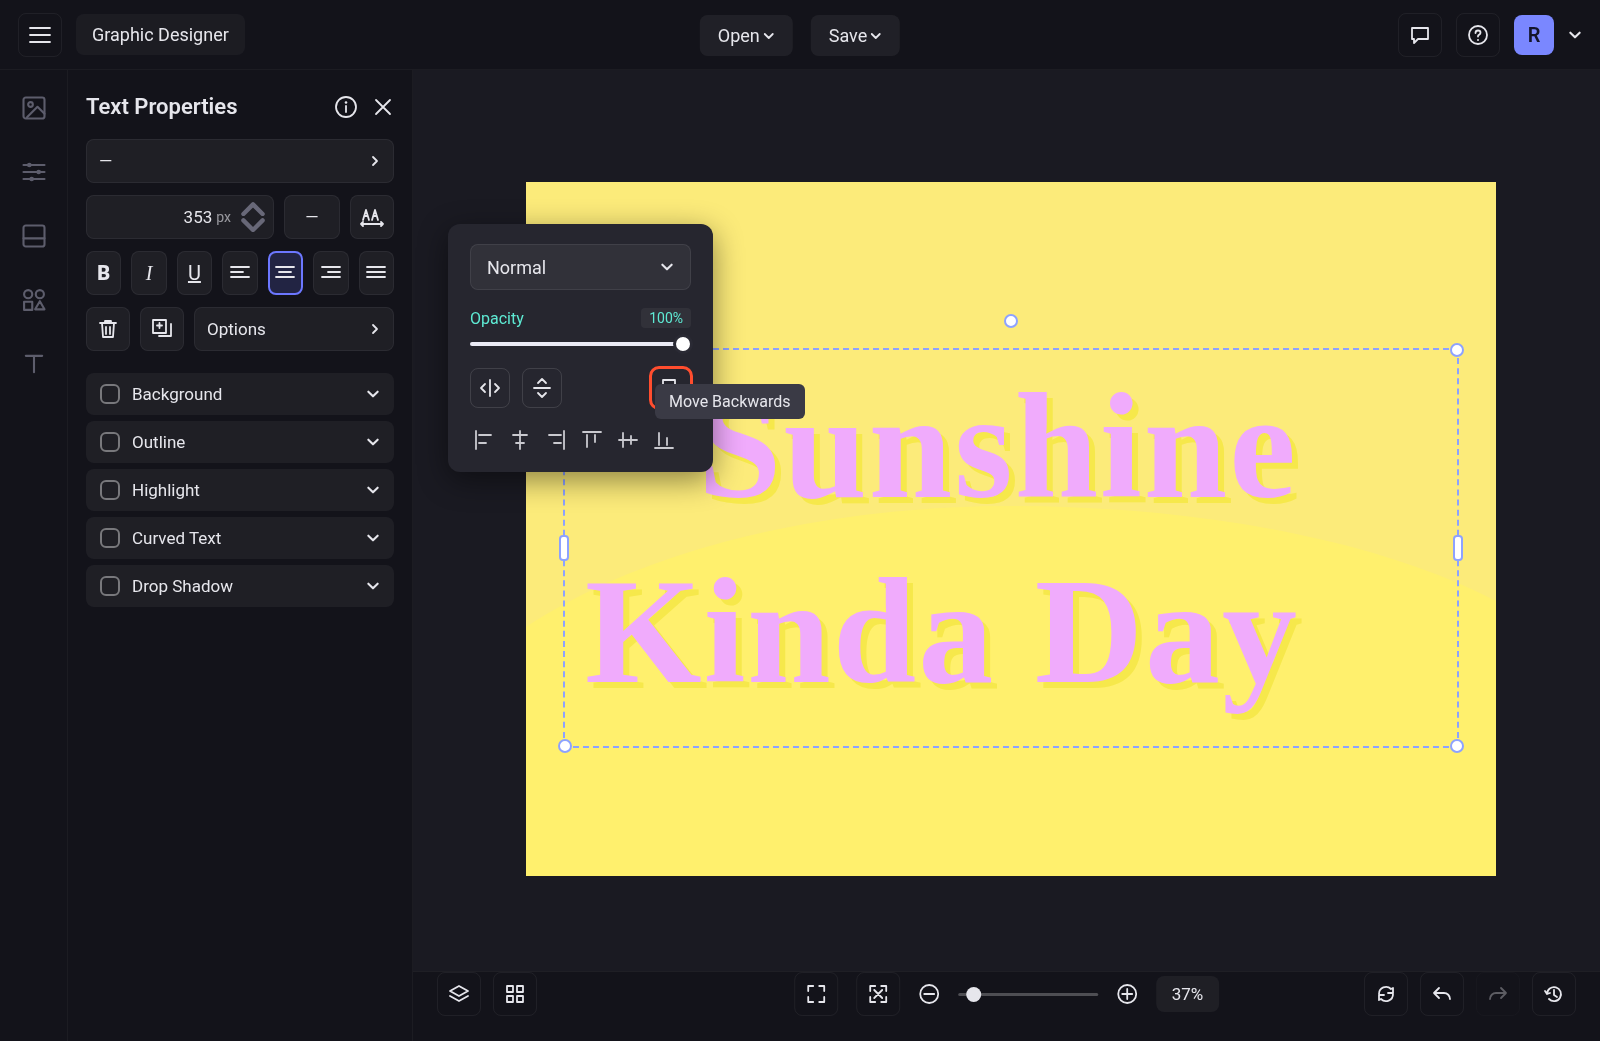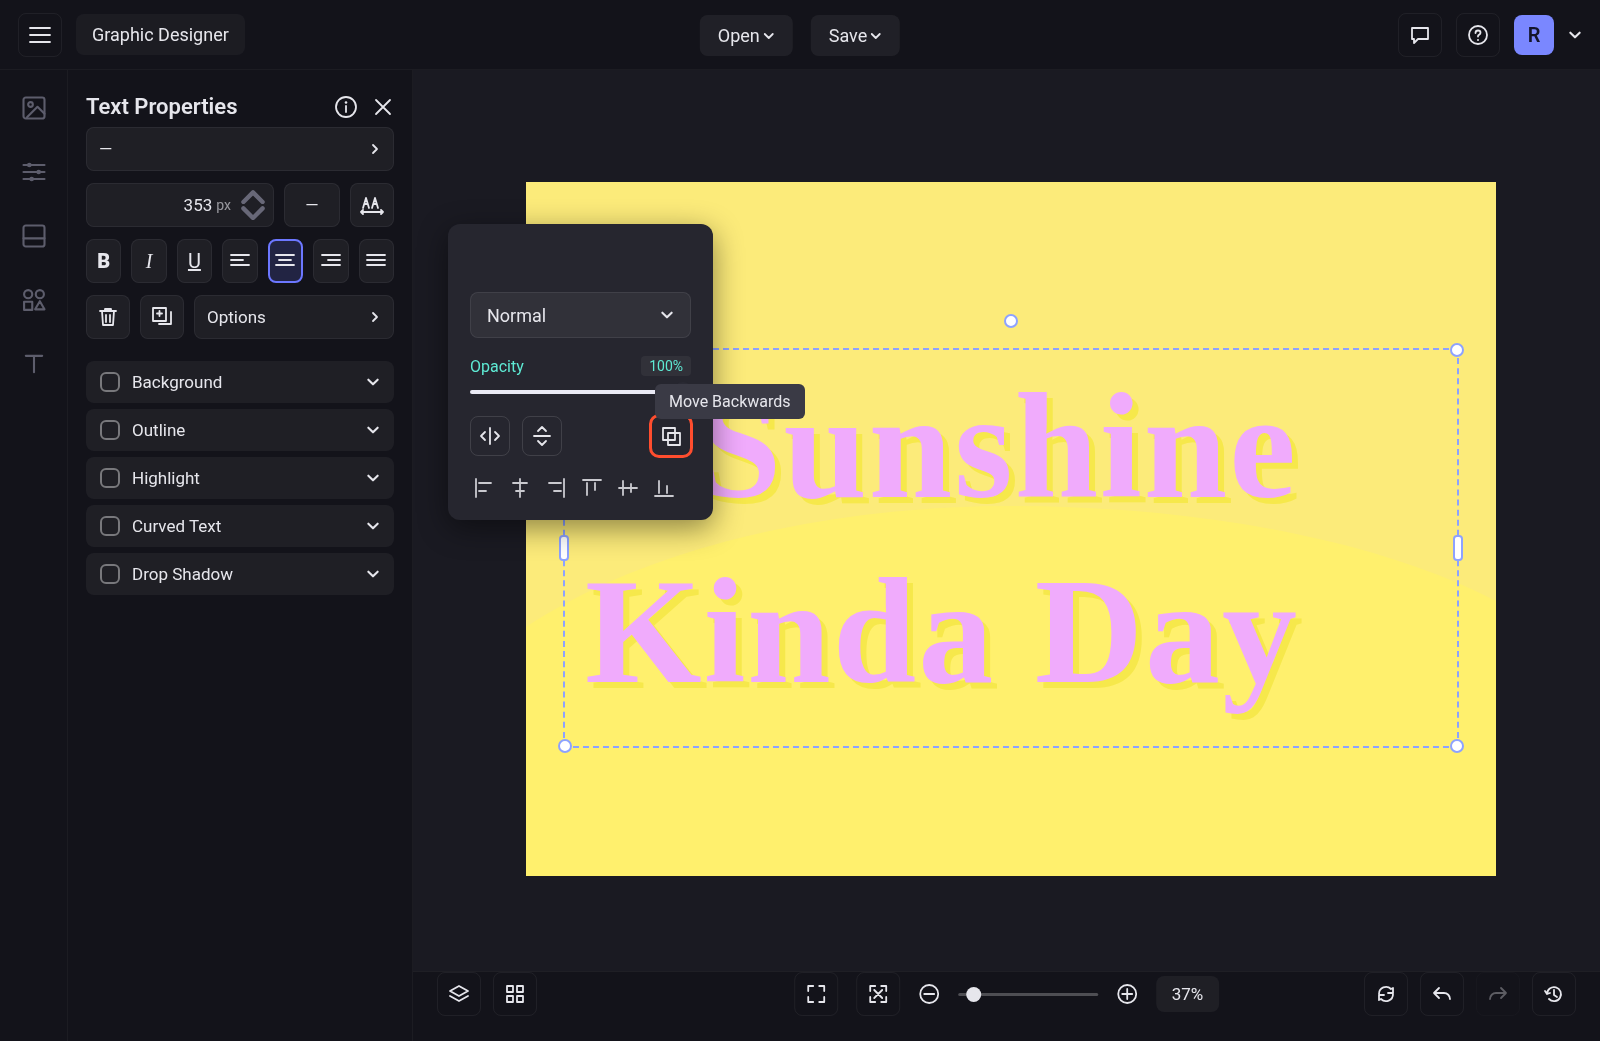--- a/index.html
+++ b/index.html
@@ -15,21 +15,21 @@
   .top-right { margin-left: auto; display: flex; gap: 14px; align-items: center; }
   .icon-btn { width: 44px; height: 44px; border: 1px solid rgba(255,255,255,.06); border-radius: 8px; display: flex; align-items: center; justify-content: center; cursor: pointer; }
   .avatar { width: 40px; height: 40px; border-radius: 8px; background: #7a87ff; color: #14152b; font-size: 20px; font-weight: 600; display: flex; align-items: center; justify-content: center; }
 
   
   .left-rail { position: absolute; top: 70px; left: 0; width: 68px; bottom: 0; border-right: 1px solid rgba(255,255,255,.04); display: flex; flex-direction: column; align-items: center; padding-top: 24px; gap: 36px; }
   .rail-icon { width: 28px; height: 28px; opacity: .55; cursor: pointer; }
 
   
   .props { position: absolute; top: 70px; left: 68px; width: 345px; bottom: 0; border-right: 1px solid rgba(255,255,255,.04); padding: 24px 18px; }
-  .props-head { display: flex; align-items: center; gap: 14px; margin-bottom: 8px; }
+  .props-head { display: flex; align-items: center; gap: 14px; margin-bottom: 20px; }
   .props-title { font-size: 22px; font-weight: 600; flex: 1; }
   .row { display: flex; gap: 10px; margin-bottom: 12px; }
   .field { background: rgba(255,255,255,.05); border: 1px solid rgba(255,255,255,.06); border-radius: 8px; height: 44px; display: flex; align-items: center; padding: 0 12px; font-size: 17px; }
   .field.full { flex: 1; justify-content: space-between; }
   .size-field { flex: 1; justify-content: flex-end; gap: 4px; padding-right: 8px; }
   .spin { width: 24px; display: flex; flex-direction: column; gap: 2px; margin-left: 6px; opacity: .6; }
   .sq-btn { width: 44px; height: 44px; background: rgba(255,255,255,.05); border: 1px solid rgba(255,255,255,.06); border-radius: 8px; display: flex; align-items: center; justify-content: center; cursor: pointer; }
   .sq-btn.sel { border: 2px solid #6c77ff; background: rgba(104,116,255,.18); }
   .options-field { flex: 1; justify-content: space-between; cursor: pointer; }
   .acc { background: rgba(255,255,255,.05); border-radius: 8px; height: 42px; display: flex; align-items: center; padding: 0 14px; margin-bottom: 6px; cursor: pointer; }
@@ -49,21 +49,21 @@
   .handle.br { right: -7px; bottom: -7px; }
   .mid-handle { position: absolute; width: 10px; height: 26px; background: #fff; border: 2px solid #8da2ff; border-radius: 4px; }
   .mid-handle.ml { left: -6px; top: 50%; transform: translateY(-50%); }
   .mid-handle.mr { right: -6px; top: 50%; transform: translateY(-50%); }
   .big-text { position: absolute; font-family: Georgia, "Times New Roman", serif; font-weight: 900; font-size: 150px; color: #f0abfc; text-shadow: 6px 6px 0 #f6e84b; letter-spacing: 2px; white-space: nowrap; }
   .line1 { left: 285px; top: 290px; }
   .line2 { left: 172px; top: 475px; }
 
   
   .popover { position: absolute; left: 448px; top: 224px; width: 265px; background: #26262f; border-radius: 12px; padding: 20px 22px 18px; box-shadow: 0 8px 30px rgba(0,0,0,.45); }
-  .pop-select { background: rgba(255,255,255,.05); border: 1px solid rgba(255,255,255,.08); border-radius: 8px; height: 46px; display: flex; align-items: center; justify-content: space-between; padding: 0 16px; font-size: 18px; cursor: pointer; margin-top: 48px; }
+  .pop-select { background: rgba(255,255,255,.05); border: 1px solid rgba(255,255,255,.08); border-radius: 8px; height: 46px; display: flex; align-items: center; justify-content: space-between; padding: 0 16px; font-size: 18px; cursor: pointer; }
   .op-row { display: flex; justify-content: space-between; align-items: center; margin-top: 18px; font-size: 16px; color: #5eead4; }
   .op-val { background: rgba(255,255,255,.05); padding: 2px 8px; border-radius: 4px; font-size: 14px; }
   .slider-track { position: relative; height: 4px; background: #eaeaf5; border-radius: 2px; margin-top: 14px; }
   .slider-knob { position: absolute; right: -2px; top: -8px; width: 20px; height: 20px; background: #fff; border: 3px solid #2a2a34; border-radius: 50%; }
   .pop-row { display: flex; gap: 12px; margin-top: 22px; }
   .pop-btn { width: 40px; height: 40px; border: 1px solid rgba(255,255,255,.12); border-radius: 8px; display: flex; align-items: center; justify-content: center; cursor: pointer; }
   .pop-btn.focus { outline: 3px solid #ff4d2e; outline-offset: -1px; }
   .pop-row2 { display: flex; gap: 8px; margin-top: 18px; }
   .pop-row2 .mini { width: 28px; height: 28px; display: flex; align-items: center; justify-content: center; opacity: .85; cursor: pointer; }
 

